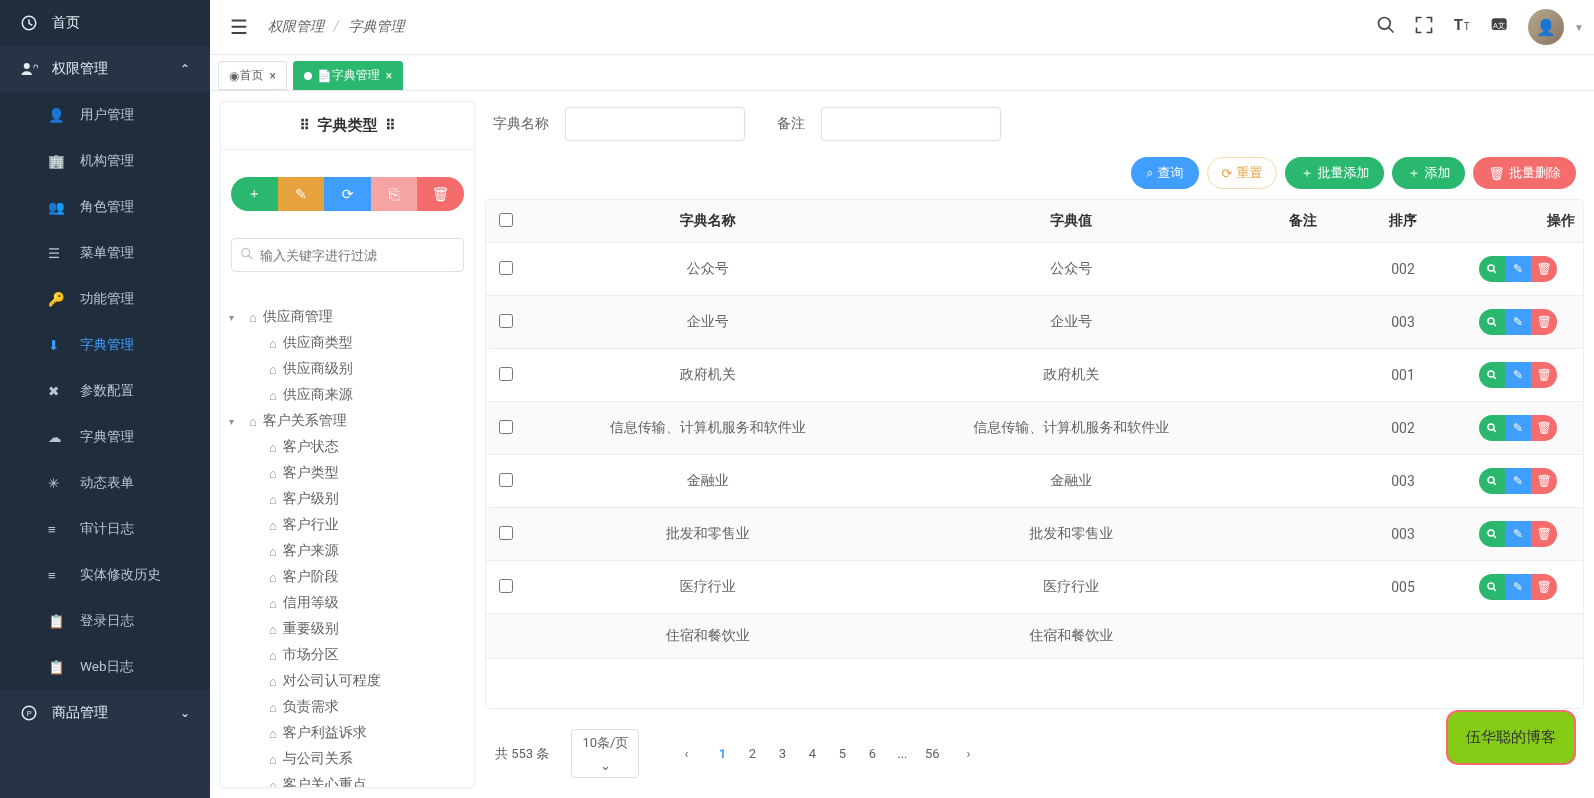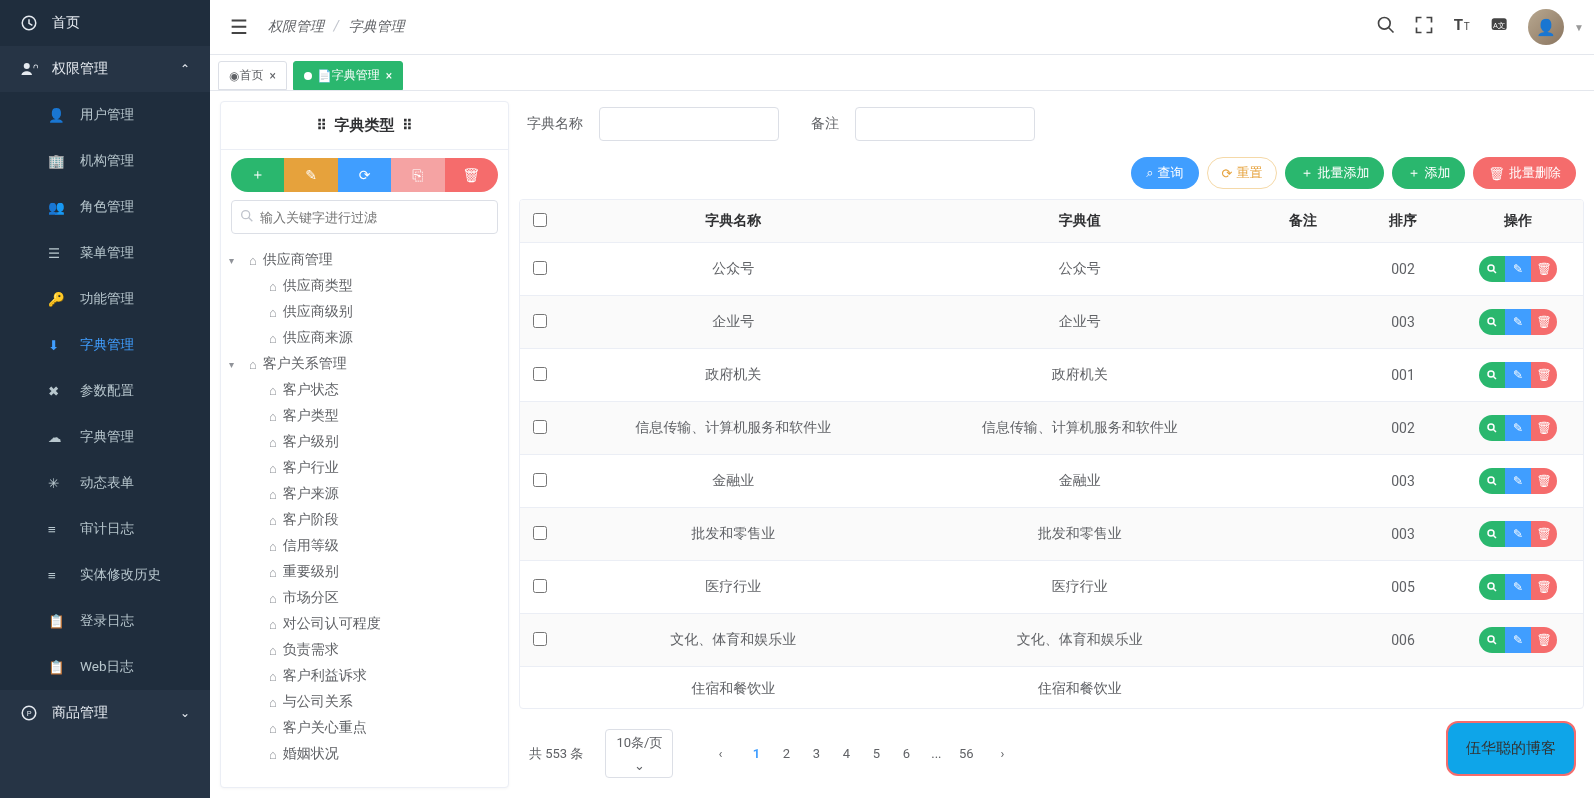--- a/index.html
+++ b/index.html
@@ -27,21 +27,21 @@
 .avatar-drop { font-size: 10px; color: #999; margin-left: -8px; cursor: pointer; }
 
 .tabs { display: flex; padding: 6px 8px 0 8px; background: #fff; border-bottom: 1px solid #e4e7ed; gap: 6px; }
 .tab { display: flex; align-items: center; border: 1px solid #dcdfe6; padding: 5px 10px; font-size: 12px; cursor: pointer; border-radius: 3px 3px 0 0; background: #fff; color: #606266; }
 .tab.active { background: #2ab76e; color: #fff; border-color: #2ab76e; }
 .tab .dot { width: 8px; height: 8px; border-radius: 50%; background: #fff; margin-right: 5px; display: inline-block; }
 .tab .close { margin-left: 6px; font-size: 12px; }
 
 .content { flex: 1; display: flex; padding: 10px; gap: 10px; overflow: hidden; }
 
-.left-panel { width: 289px; background: #fff; border: 1px solid #ebeef5; border-radius: 4px; display: flex; flex-direction: column; box-shadow: 0 1px 3px rgba(0,0,0,0.04); overflow: hidden; }
+.left-panel { width: 255px; background: #fff; border: 1px solid #ebeef5; border-radius: 4px; display: flex; flex-direction: column; box-shadow: 0 1px 3px rgba(0,0,0,0.04); overflow: hidden; gap: 19px; }
 .left-panel .panel-header { padding: 14px 10px; text-align: center; font-size: 15px; font-weight: 600; color: #303133; border-bottom: 1px solid #ebeef5; }
 .left-panel .btn-row { display: flex; gap: 0; padding: 8px 10px; justify-content: center; }
 .btn-icon { flex: 1; height: 34px; display: flex; align-items: center; justify-content: center; color: #fff; cursor: pointer; font-size: 14px; }
 .btn-icon.green { background: #2ab76e; border-radius: 18px 0 0 18px; }
 .btn-icon.yellow { background: #e6a23c; }
 .btn-icon.blue { background: #409eff; }
 .btn-icon.pink { background: #f5a3a3; }
 .btn-icon.red { background: #f56c6c; border-radius: 0 18px 18px 0; }
 .left-panel .search-row { padding: 0 10px 8px 10px; }
 .search-input { width: 100%; height: 34px; border: 1px solid #dcdfe6; border-radius: 4px; padding: 0 8px 0 28px; font-size: 13px; color: #606266; }
@@ -77,21 +77,21 @@
 .row-btn { width: 26px; height: 26px; display: flex; align-items: center; justify-content: center; color: #fff; cursor: pointer; font-size: 12px; }
 .row-btn.g { background: #2ab76e; border-radius: 14px 0 0 14px; }
 .row-btn.b { background: #409eff; }
 .row-btn.r { background: #f56c6c; border-radius: 0 14px 14px 0; }
 
 .pagination { display: flex; align-items: center; gap: 6px; padding: 10px; font-size: 13px; color: #606266; }
 .pagination .sel { border: 1px solid #dcdfe6; padding: 4px 10px; border-radius: 4px; cursor: pointer; display: flex; align-items: center; gap: 6px; flex-direction: column; }
 .pagination .pg { width: 30px; height: 28px; display: flex; align-items: center; justify-content: center; cursor: pointer; }
 .pagination .pg.active { color: #409eff; font-weight: 600; }
 
-.watermark { position: absolute; right: 18px; bottom: 22px; border: 2px solid #f56c6c; border-radius: 12px; padding: 12px 18px; background: #0ea5e9; font-size: 15px; color: #333; line-height: 1.8; text-align: right; }
+.watermark { position: absolute; right: 18px; bottom: 33px; border: 2px solid #f56c6c; border-radius: 12px; padding: 12px 18px; background: #84cc16; font-size: 15px; color: #333; line-height: 1.8; text-align: right; }
 
 .panel-header .h-icon { font-size: 14px; margin: 0 4px; }
 </style>
 </head>
 <body>
 
 <div class="sidebar">
   <div class="sidebar-item home top-level">
     <span class="icon">
       <svg viewBox="0 0 24 24" width="18" height="18" fill="currentColor">
@@ -393,21 +393,21 @@
       </div>
       <div class="table-wrap">
         <table>
           <thead>
               <tr id="thead-row">
                 <th style="width: 40px;"><input type="checkbox" class="chk" style=""></th>
                 <th>字典名称</th>
                 <th>字典值</th>
                 <th style="width: 100px;">备注</th>
                 <th style="width: 100px;">排序</th>
-                <th style="width: 130px;">操作</th>
+                <th style="width: 130px; text-align: right;">操作</th>
               </tr>
             </thead>
           <tbody id="tbody-rows">
               <tr>
                 <td><input type="checkbox" class="chk" style=""></td>
                 <td>公众号</td>
                 <td>公众号</td>
                 <td></td>
                 <td>002</td>
                 <td><div class="row-actions">
@@ -505,37 +505,20 @@
                     <div class="row-btn b">✎</div>
                     <div class="row-btn r">🗑</div>
                   </div></td>
               </tr>
               <tr>
                 <td><input type="checkbox" class="chk" style=""></td>
                 <td>医疗行业</td>
                 <td>医疗行业</td>
                 <td></td>
                 <td>005</td>
-                <td><div class="row-actions">
-                    <div class="row-btn g">
-                      <svg viewBox="0 0 24 24" width="12" height="12" fill="none" stroke="white" stroke-width="3">
-                        <circle cx="10" cy="10" r="6"></circle>
-                        <line x1="20" y1="20" x2="14" y2="14"></line>
-                      </svg>
-                    </div>
-                    <div class="row-btn b">✎</div>
-                    <div class="row-btn r">🗑</div>
-                  </div></td>
-              </tr>
-              <tr>
-                <td><input type="checkbox" class="chk" style=""></td>
-                <td>文化、体育和娱乐业</td>
-                <td>文化、体育和娱乐业</td>
-                <td></td>
-                <td>006</td>
                 <td><div class="row-actions">
                     <div class="row-btn g">
                       <svg viewBox="0 0 24 24" width="12" height="12" fill="none" stroke="white" stroke-width="3">
                         <circle cx="10" cy="10" r="6"></circle>
                         <line x1="20" y1="20" x2="14" y2="14"></line>
                       </svg>
                     </div>
                     <div class="row-btn b">✎</div>
                     <div class="row-btn r">🗑</div>
                   </div></td>

